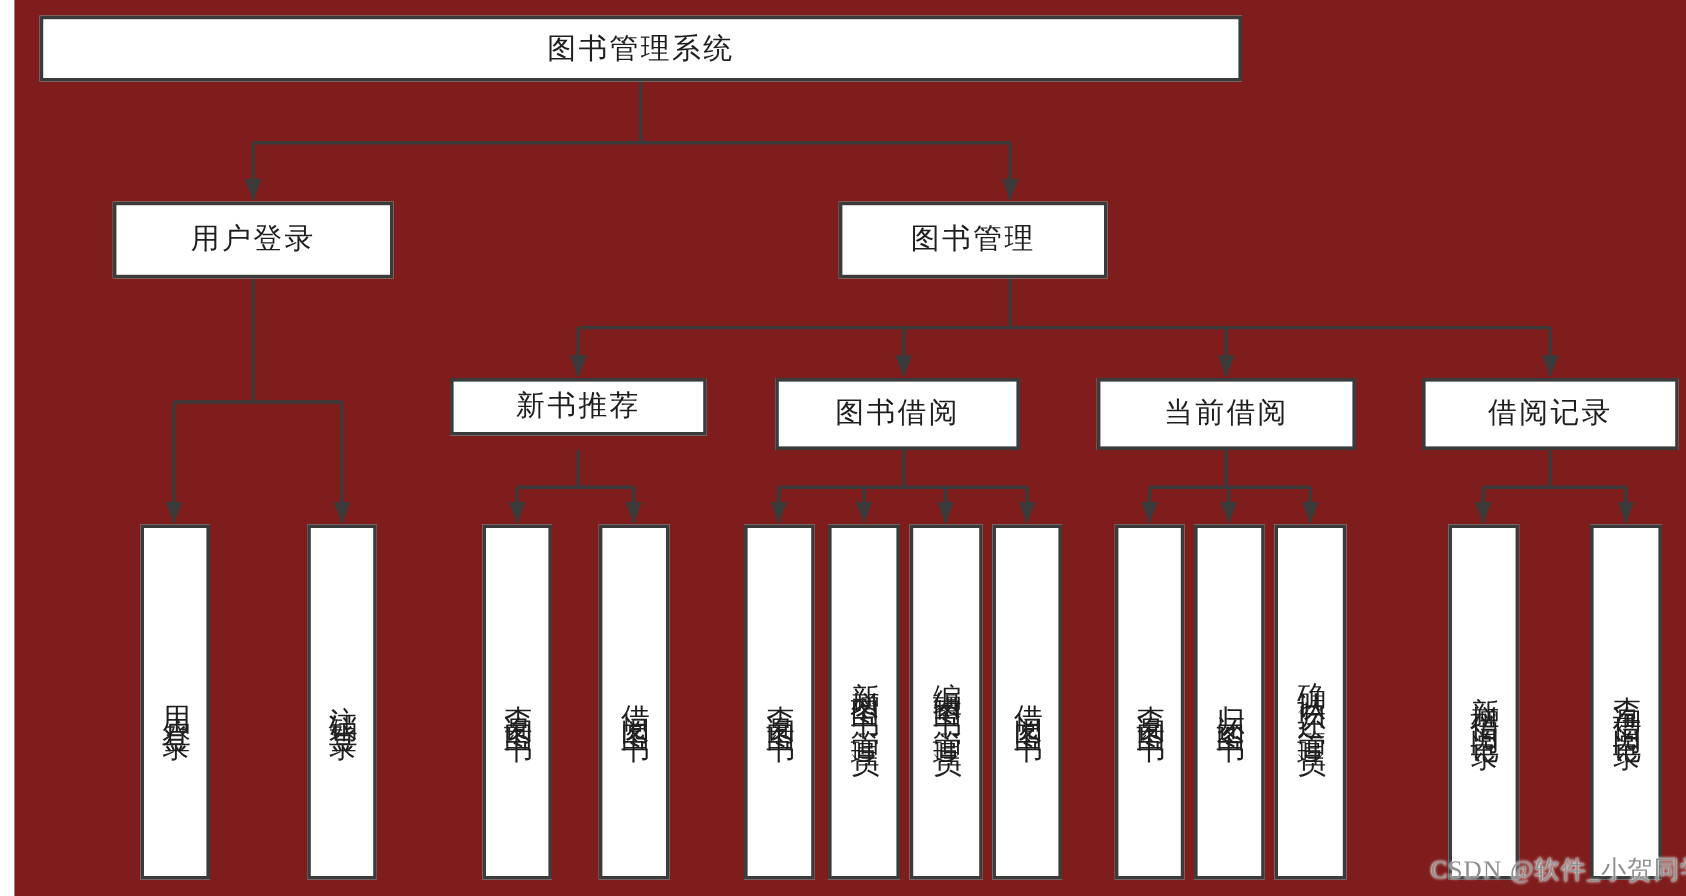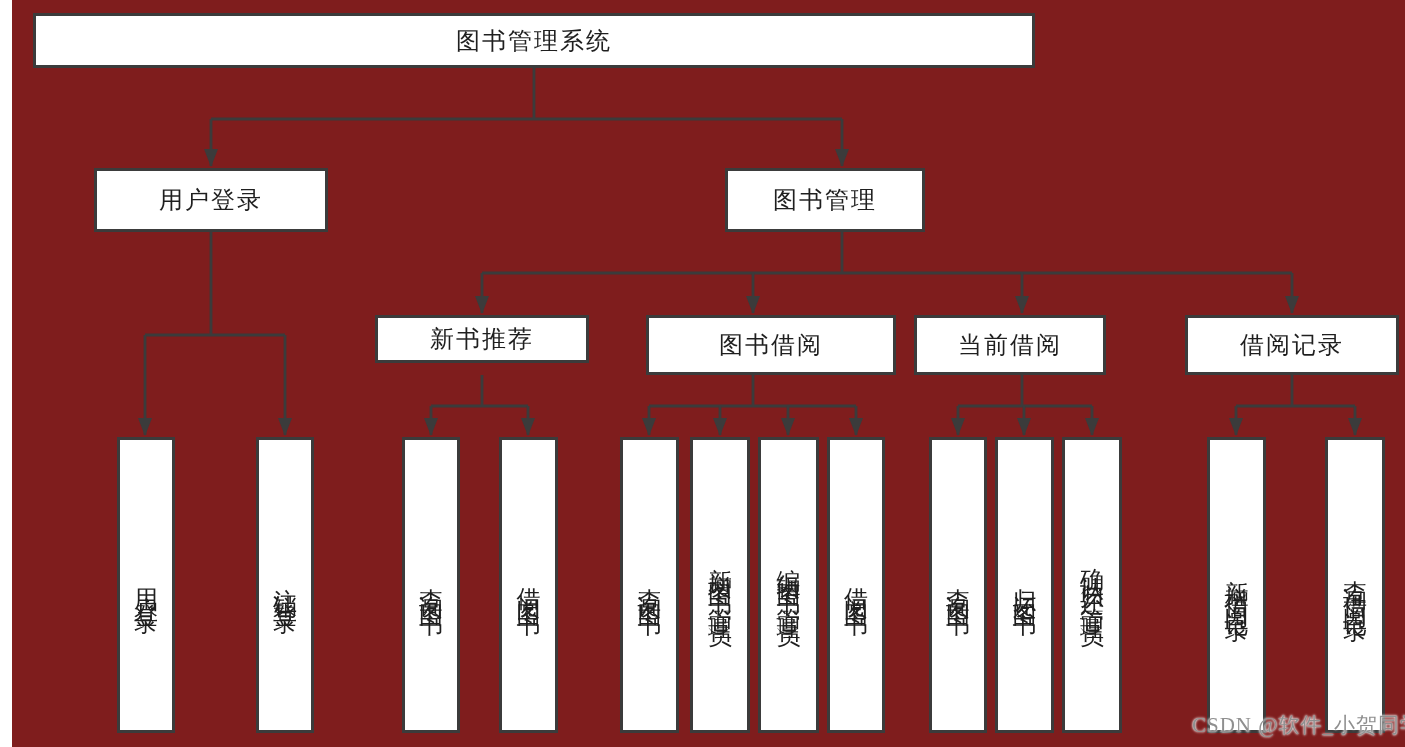--- a/index.html
+++ b/index.html
@@ -90,25 +90,25 @@
       <path d="M1012 406 V435" marker-end="url(#arrow)"></path>
       <path d="M1080 406 V435" marker-end="url(#arrow)"></path>
       <path d="M1224 406 V435" marker-end="url(#arrow)"></path>
       <path d="M1343 406 V435" marker-end="url(#arrow)"></path>
     </g>
   </svg>
 
   <div class="box" style="left:21px; top:13px; width:1002px; height:55px;">图书管理系统</div>
 
   <div class="box" style="left:82px; top:168px; width:234px; height:64px;">用户登录</div>
-  <div class="box" style="left:713px; top:168px; width:200px; height:64px;">图书管理</div>
+  <div class="box" style="left:687px; top:168px; width:224px; height:64px;">图书管理</div>
 
   <div class="box" style="left:363px; top:315px; width:214px; height:48px;">新书推荐</div>
-  <div class="box" style="left:634px; top:315px; width:250px; height:60px;">图书借阅</div>
-  <div class="box" style="left:902px; top:315px; width:192px; height:60px;">当前借阅</div>
+  <div class="box" style="left:634px; top:315px; width:204px; height:60px;">图书借阅</div>
+  <div class="box" style="left:902px; top:315px; width:216px; height:60px;">当前借阅</div>
   <div class="box" style="left:1173px; top:315px; width:214px; height:60px;">借阅记录</div>
 
   <div class="vbox" style="left:105px; top:437px; width:58px; height:296px;">用户登录</div>
   <div class="vbox" style="left:244px; top:437px; width:58px; height:296px;">注销登录</div>
 
   <div class="vbox" style="left:390px; top:437px; width:58px; height:296px;">查询图书</div>
   <div class="vbox" style="left:487px; top:437px; width:59px; height:296px;">借阅图书</div>
 
   <div class="vbox" style="left:608px; top:437px; width:59px; height:296px;">查询图书</div>
   <div class="vbox" style="left:678px; top:437px; width:60px; height:296px;">新增图书（管理员）</div>

